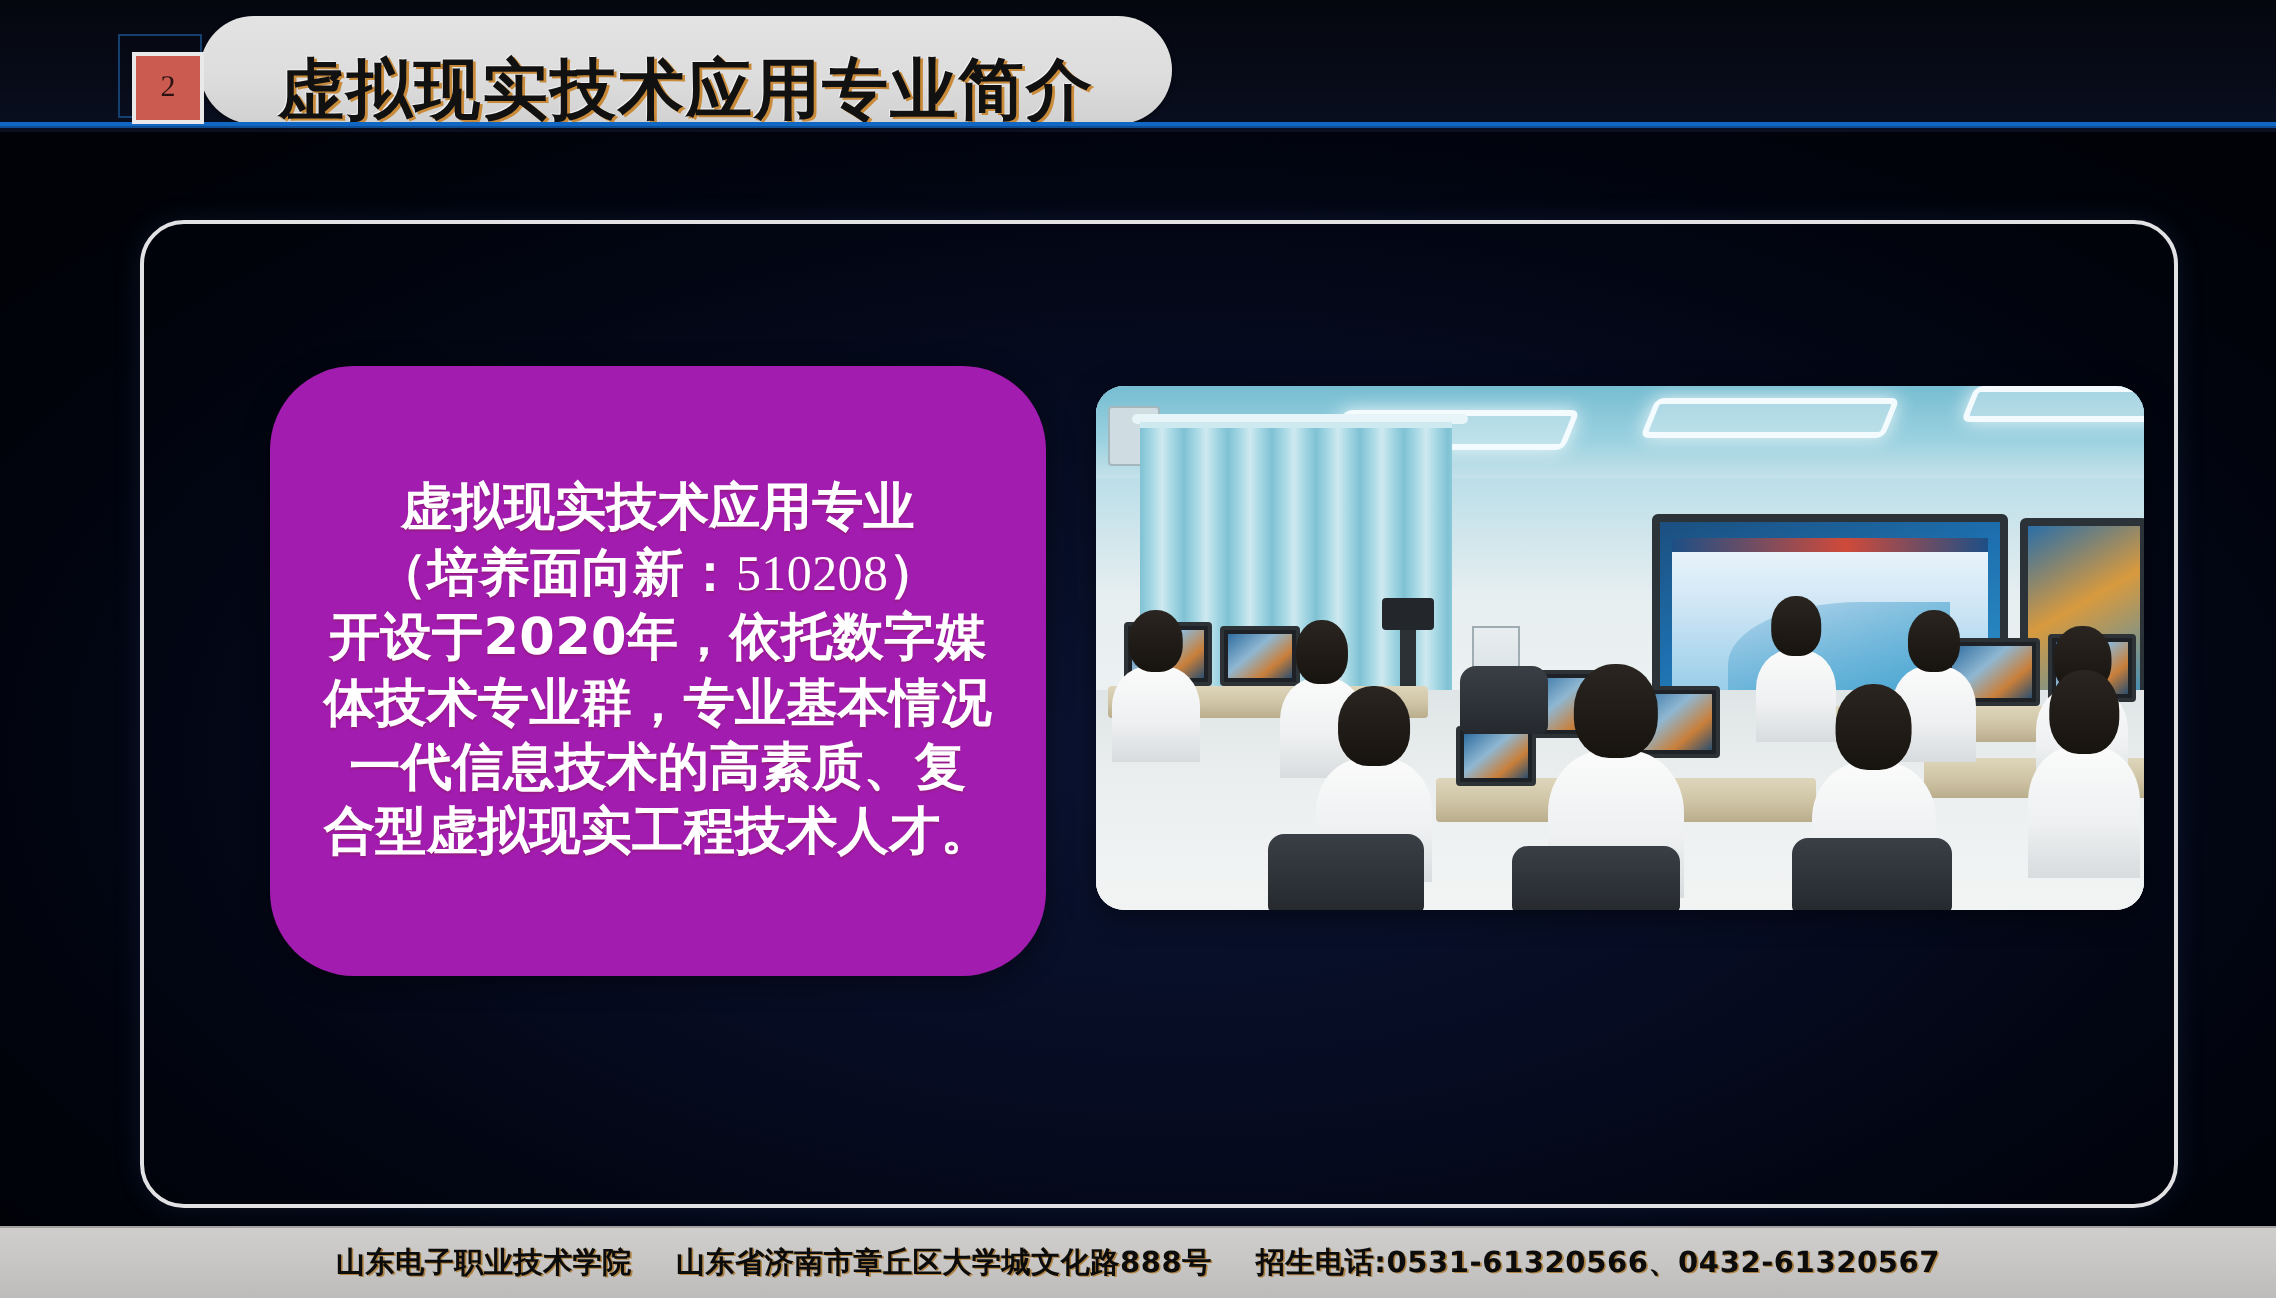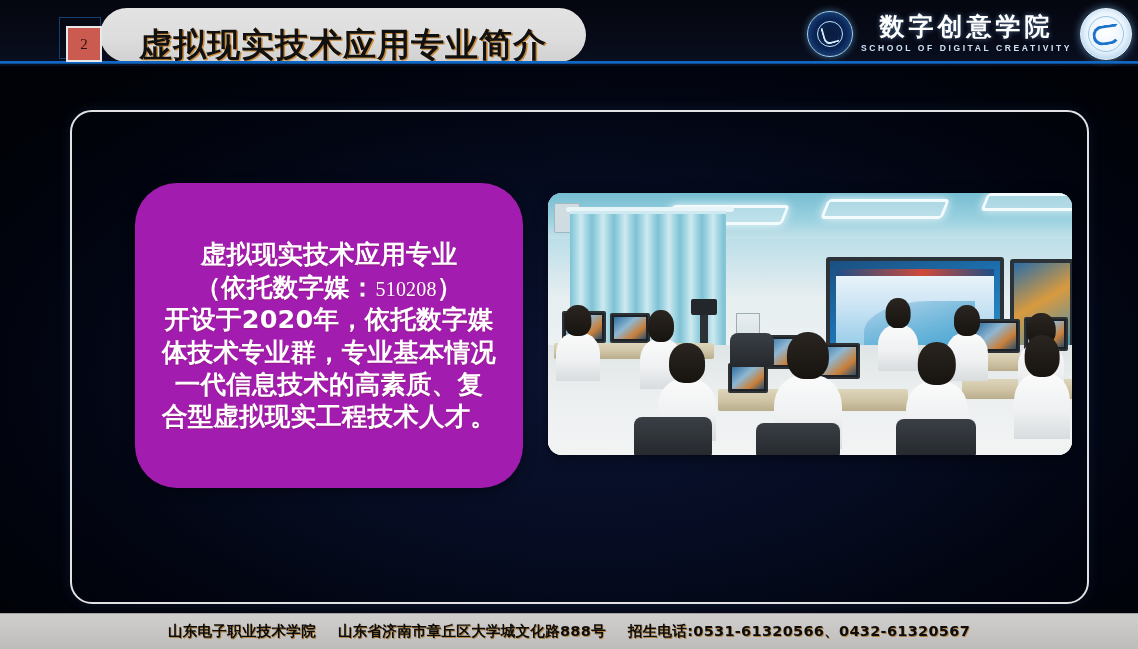--- a/index.html
+++ b/index.html
@@ -210,21 +210,21 @@
     line-height:1.27;
     color:#ffffff;
     letter-spacing:0.2px;
     padding:0 8px;
     text-shadow:0 1px 1px rgba(120,30,20,.28);
   }
   .red-text .ln{ display:block; white-space:nowrap; }
   .red-text .code{
     font-family:"Liberation Serif","DejaVu Serif",serif;
     font-weight:normal;
-    font-size:20px;
+    font-size:25px;
     text-align:center;
   }
 
   
   .photo{
     position:absolute;
     left:548px; top:193px;
     width:524px; height:262px;
     border-radius:14px;
     overflow:hidden;
@@ -379,40 +379,32 @@
 
   <div class="header">
 
     <div class="num-outline"></div>
     <div class="num-badge">2</div>
 
     <div class="title-pill">
       <span class="title-text">虚拟现实技术应用专业简介</span>
     </div>
 
-    <div class="brand">
-      <div class="emblem emblem-a"></div>
-      <div class="brand-words">
-        <span class="brand-cn">数字创意学院</span>
-        <span class="brand-en">SCHOOL  OF  DIGITAL  CREATIVITY</span>
-      </div>
-      <div class="emblem emblem-b"></div>
-    </div>
 
     <div class="hdr-rule"></div>
     <div class="hdr-rule2"></div>
   </div>
 
 
   <div class="frame"></div>
 
   <div class="red-card">
     <div class="red-text">
       <span class="ln">虚拟现实技术应用专业</span>
-      <span class="ln"><span>（依托数字媒：</span><span class="code">510208</span><span>）</span></span>
+      <span class="ln"><span>（培养面向新：</span><span class="code">510208</span><span>）</span></span>
       <span class="ln">开设于2020年，依托数字媒</span>
       <span class="ln">体技术专业群，专业基本情况</span>
       <span class="ln">一代信息技术的高素质、复</span>
       <span class="ln">合型虚拟现实工程技术人才。</span>
     </div>
   </div>
 
   <div class="photo">
     <div class="ph-wall"></div>
     <div class="ph-ceiling"></div>

